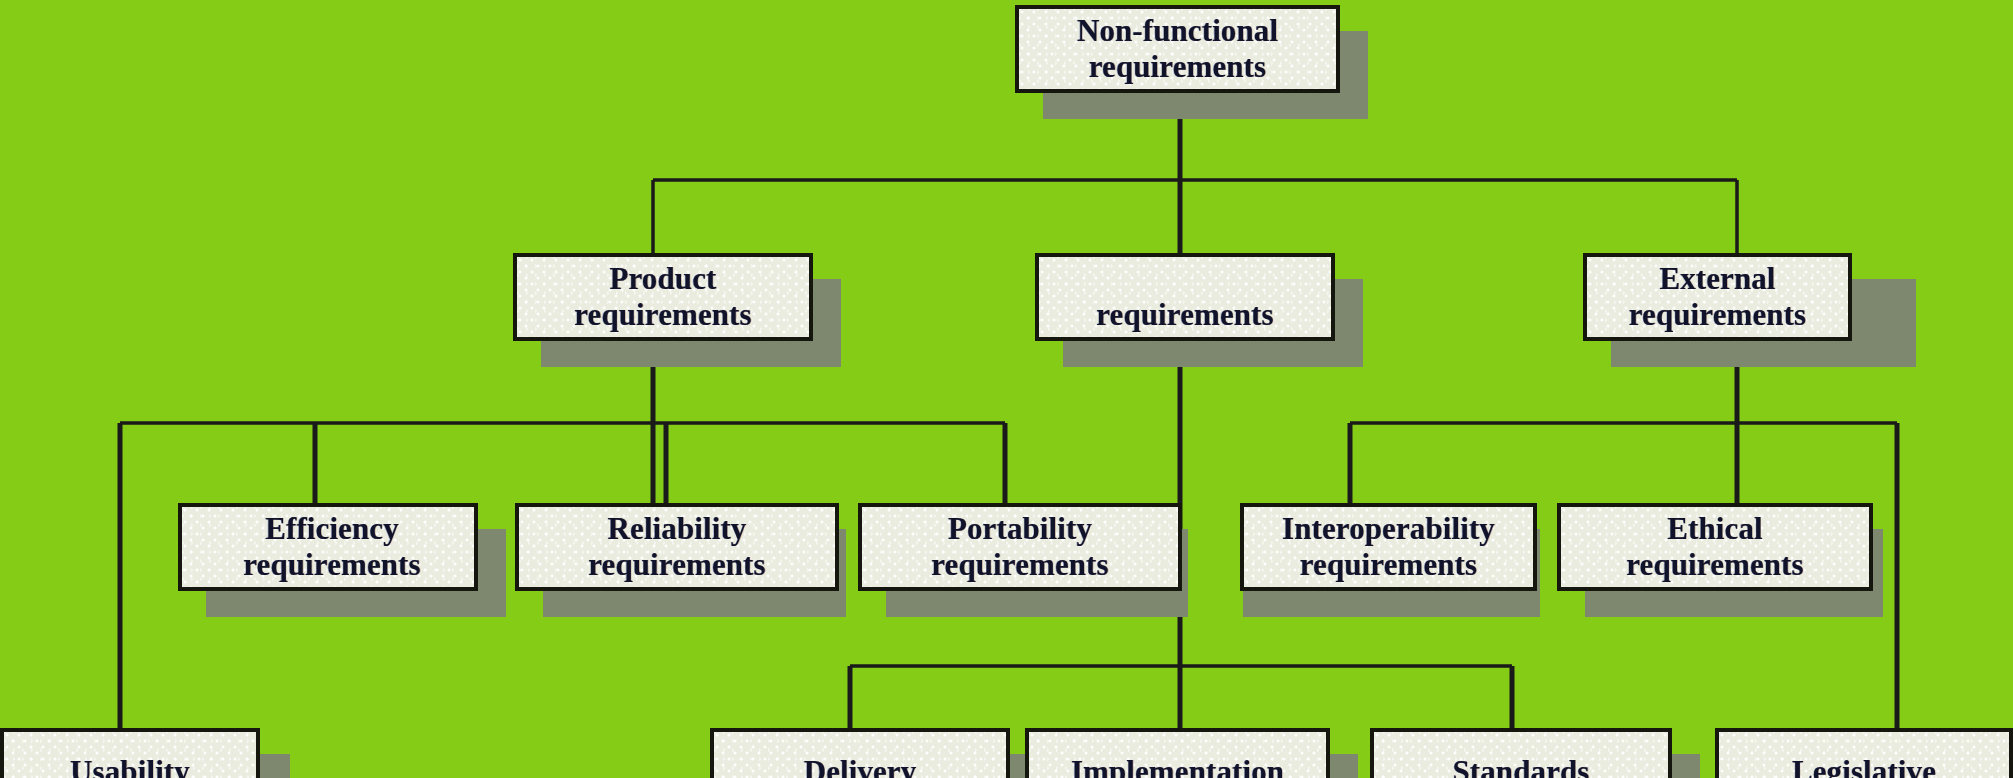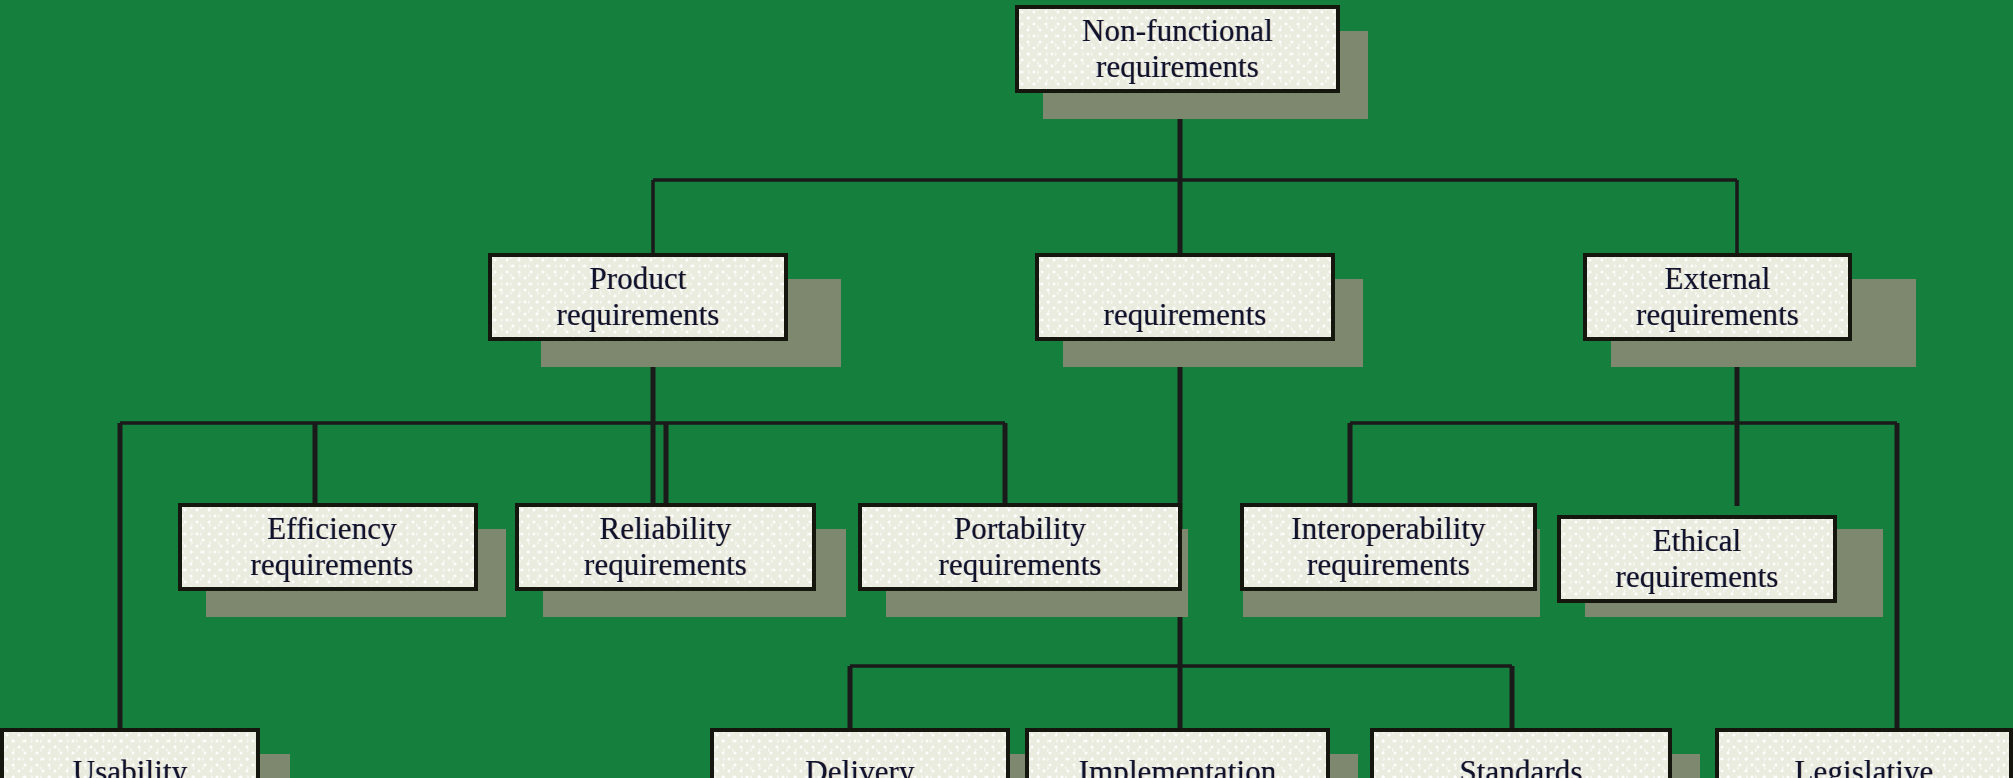--- a/index.html
+++ b/index.html
@@ -1,22 +1,23 @@
 <!DOCTYPE html>
 <html><head>
 <meta charset="utf-8">
 <title>Non-functional requirements classification</title>
 <style>
   html,body{margin:0;padding:0;background:#ffffff;}
   #stage{
     position:relative;
     width:2013px;height:778px;
-    background:#15803d;
+    background:#84cc16;
     overflow:hidden;
     font-family:"Liberation Serif","DejaVu Serif",serif;
+    font-weight:bold;
   }
   
   #wires{position:absolute;left:0;top:0;width:2013px;height:778px;}
   .wire{stroke:#1a1a1a;fill:none;}
   .wire-thick{stroke-width:5;}
   .wire-thin{stroke-width:3.5;}
 
   
   .node{
     position:absolute;
@@ -97,21 +98,21 @@
   <div class="shadow" style="left:1398px;top:754px;width:302px;height:60px;"></div>
   <div class="shadow" style="left:1743px;top:754px;width:270px;height:60px;"></div>
 
   <div class="node" style="left:1015px;top:5px;width:325px;height:88px;">
     <span class="label">
       <span>Non-functional</span><br>
       <span>requirements</span>
     </span>
   </div>
 
-  <div class="node" style="left:488px;top:253px;width:300px;height:88px;">
+  <div class="node" style="left:513px;top:253px;width:300px;height:88px;">
     <span class="label">
       <span>Product</span><br>
       <span>requirements</span>
     </span>
   </div>
 
   <div class="node" style="left:1035px;top:253px;width:300px;height:88px;">
     <span class="label">
       <br>
       <span>requirements</span>
@@ -125,42 +126,42 @@
     </span>
   </div>
 
   <div class="node" style="left:178px;top:503px;width:300px;height:88px;padding-left:8px;">
     <span class="label">
       <span>Efficiency</span><br>
       <span>requirements</span>
     </span>
   </div>
 
-  <div class="node" style="left:515px;top:503px;width:301px;height:88px;">
+  <div class="node" style="left:515px;top:503px;width:324px;height:88px;">
     <span class="label">
       <span>Reliability</span><br>
       <span>requirements</span>
     </span>
   </div>
 
   <div class="node" style="left:858px;top:503px;width:324px;height:88px;">
     <span class="label">
       <span>Portability</span><br>
       <span>requirements</span>
     </span>
   </div>
 
   <div class="node" style="left:1215px;top:503px;width:297px;height:88px;margin-left:25px;">
     <span class="label">
       <span>Interoperability</span><br>
       <span>requirements</span>
     </span>
   </div>
 
-  <div class="node" style="left:1557px;top:503px;width:280px;height:88px;margin-top:12px;">
+  <div class="node" style="left:1557px;top:503px;width:316px;height:88px;">
     <span class="label">
       <span>Ethical</span><br>
       <span>requirements</span>
     </span>
   </div>
 
   <div class="node" style="left:0px;top:728px;width:260px;height:88px;">
     <span class="label">
       <span>Usability</span>
     </span>

